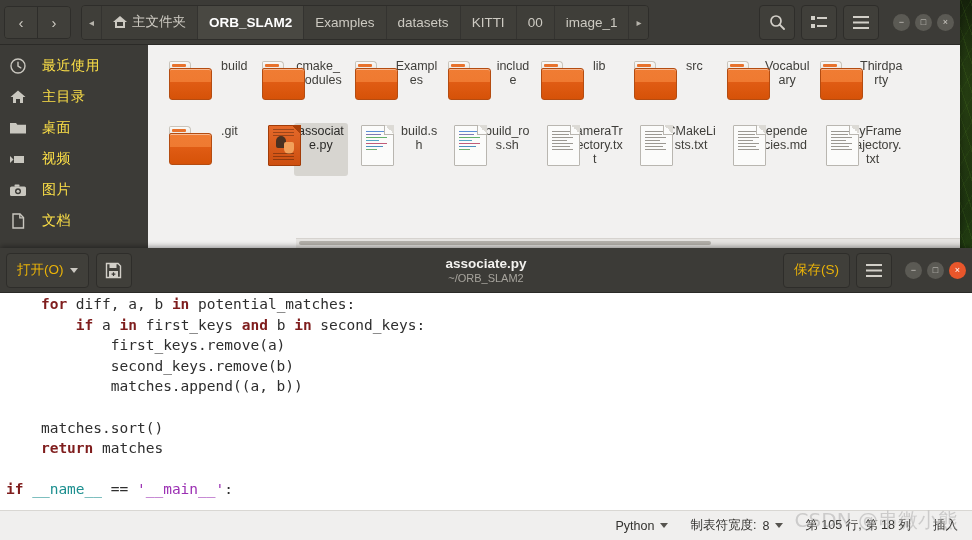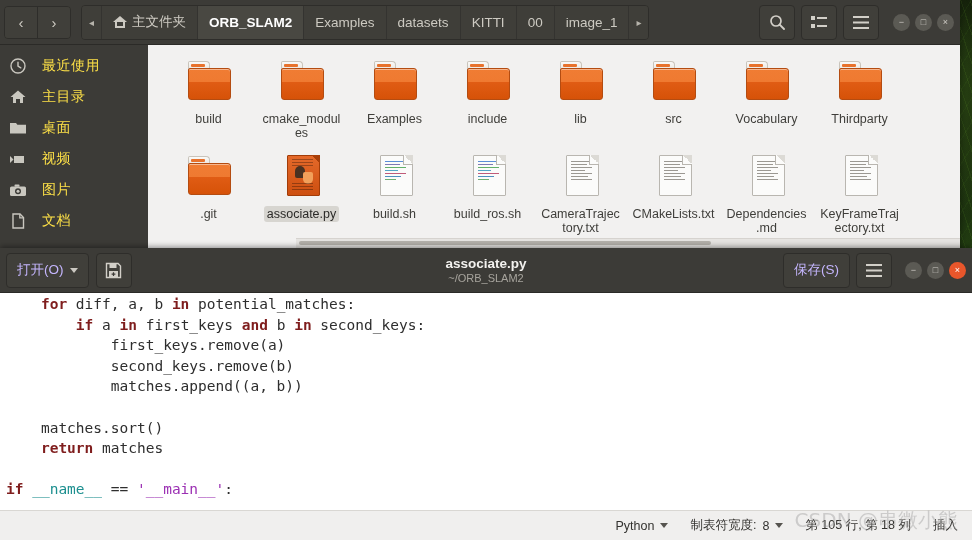--- a/index.html
+++ b/index.html
@@ -88,21 +88,21 @@
   }
   .pl-ico{width:20px;height:18px;position:relative;flex:none;opacity:.92;}
   .pl-label{letter-spacing:.5px;}
 
   #files{
     flex:1;background:#f2f1f0;position:relative;overflow:hidden;
     padding:11px 0 0 14px;box-sizing:border-box;
   }
   .frow{display:flex;}
   .fitem{
-    width:93px;display:flex;flex-direction:column;align-items:center;
+    width:93px;display:flex;flex-direction:row;
     cursor:default;padding-top:2px;
   }
   .ficon{width:56px;height:50px;position:relative;margin-bottom:3px;}
   .fname{
     font-size:12.5px;color:#3f3e3a;text-align:center;line-height:14px;
     max-width:82px;word-break:break-word;padding:1px 3px;border-radius:3px;
   }
   .fitem.selected .fname{background:#d7d5d0;color:#2b2a28;}
 
   
@@ -176,21 +176,21 @@
     background:#ffffff;box-shadow:0 -1px 6px rgba(0,0,0,.45);
     display:flex;flex-direction:column;overflow:hidden;
   }
   #g-head{
     height:45px;background:#3c3b37;display:flex;align-items:center;
     padding:0 6px;box-sizing:border-box;position:relative;flex:none;
     border-bottom:1px solid #2b2a27;
   }
   .g-btn{
     height:33px;border:1px solid #2e2d2a;border-radius:4px;background:#403f3a;
-    color:#c4b5fd;font-size:13.5px;display:flex;align-items:center;
+    color:#eab308;font-size:13.5px;display:flex;align-items:center;
     padding:0 10px;gap:6px;cursor:default;
   }
   .caret{width:0;height:0;border-left:4px solid transparent;border-right:4px solid transparent;
     border-top:5px solid #cbc8c1;display:inline-block;}
   #g-title{
     position:absolute;left:0;right:0;text-align:center;pointer-events:none;
   }
   #g-title .t1{color:#f3f2ef;font-size:13.5px;font-weight:bold;line-height:16px;}
   #g-title .t2{color:#a7a49d;font-size:11px;line-height:13px;}
   #g-head-right{margin-left:auto;display:flex;align-items:center;gap:6px;z-index:2;}

